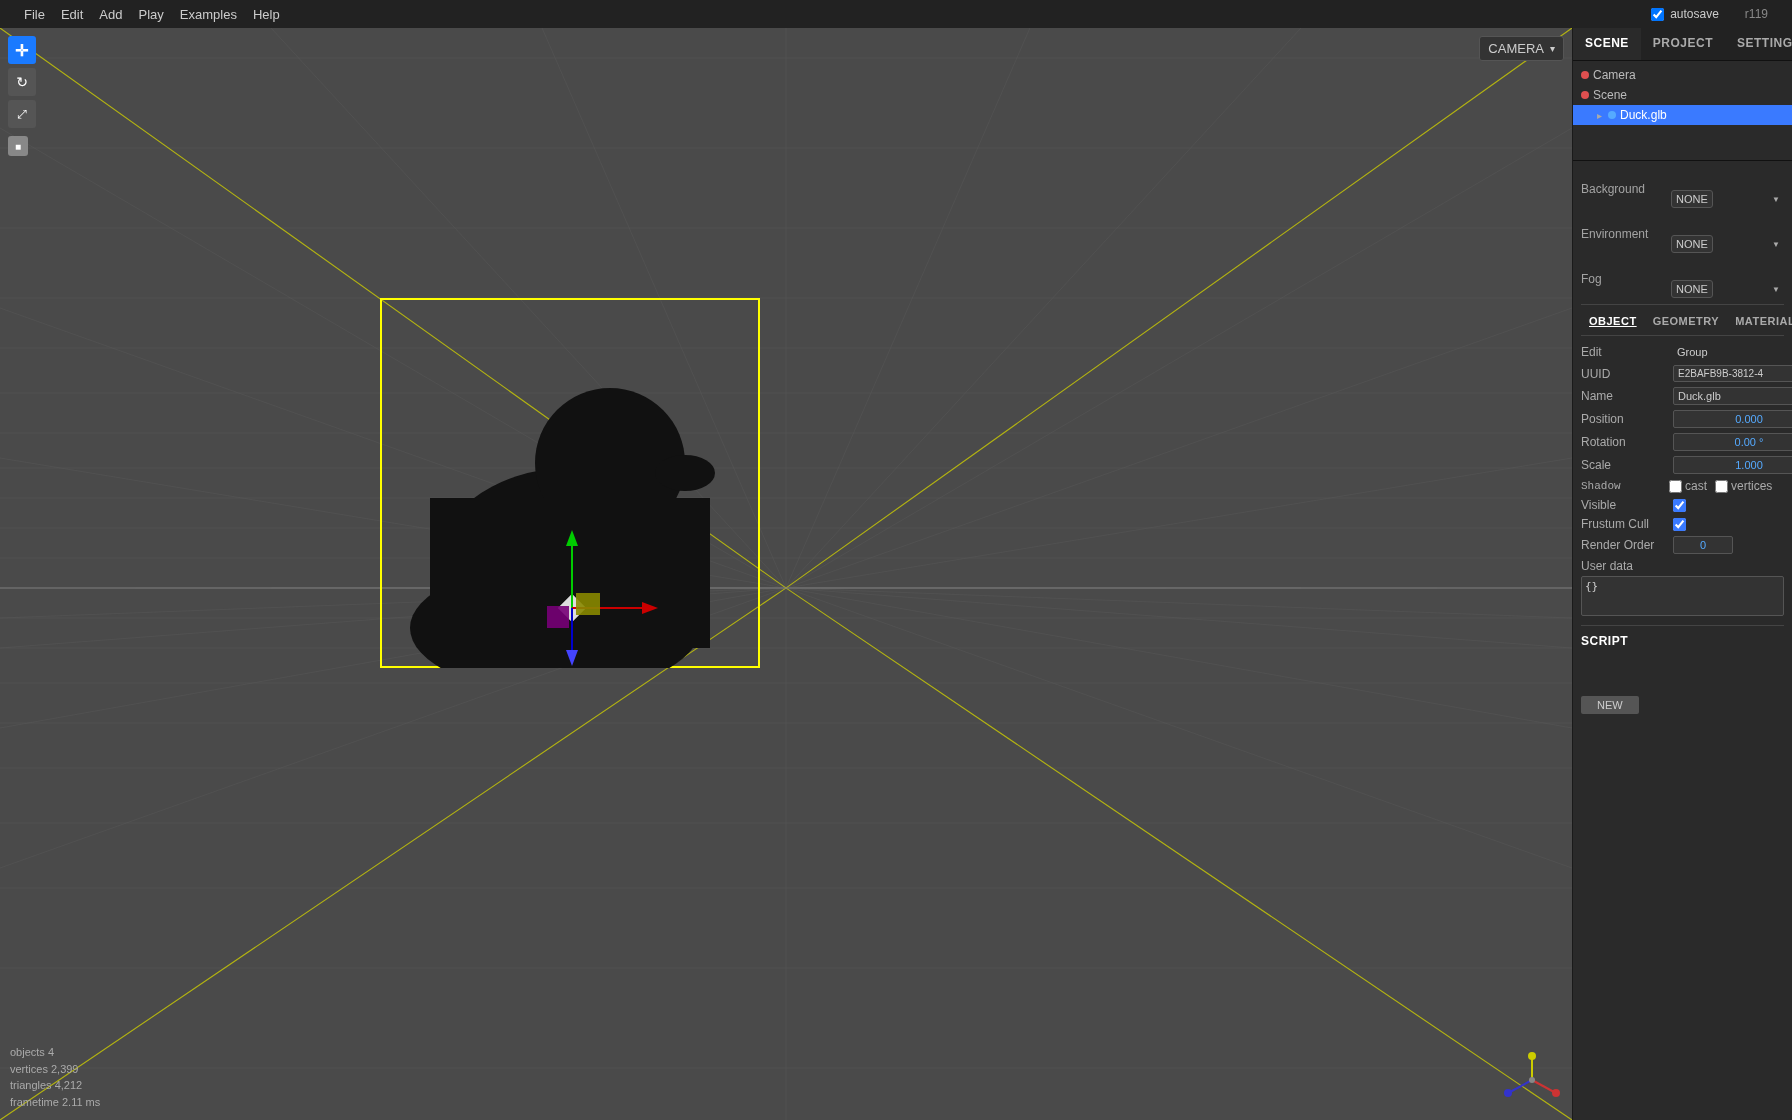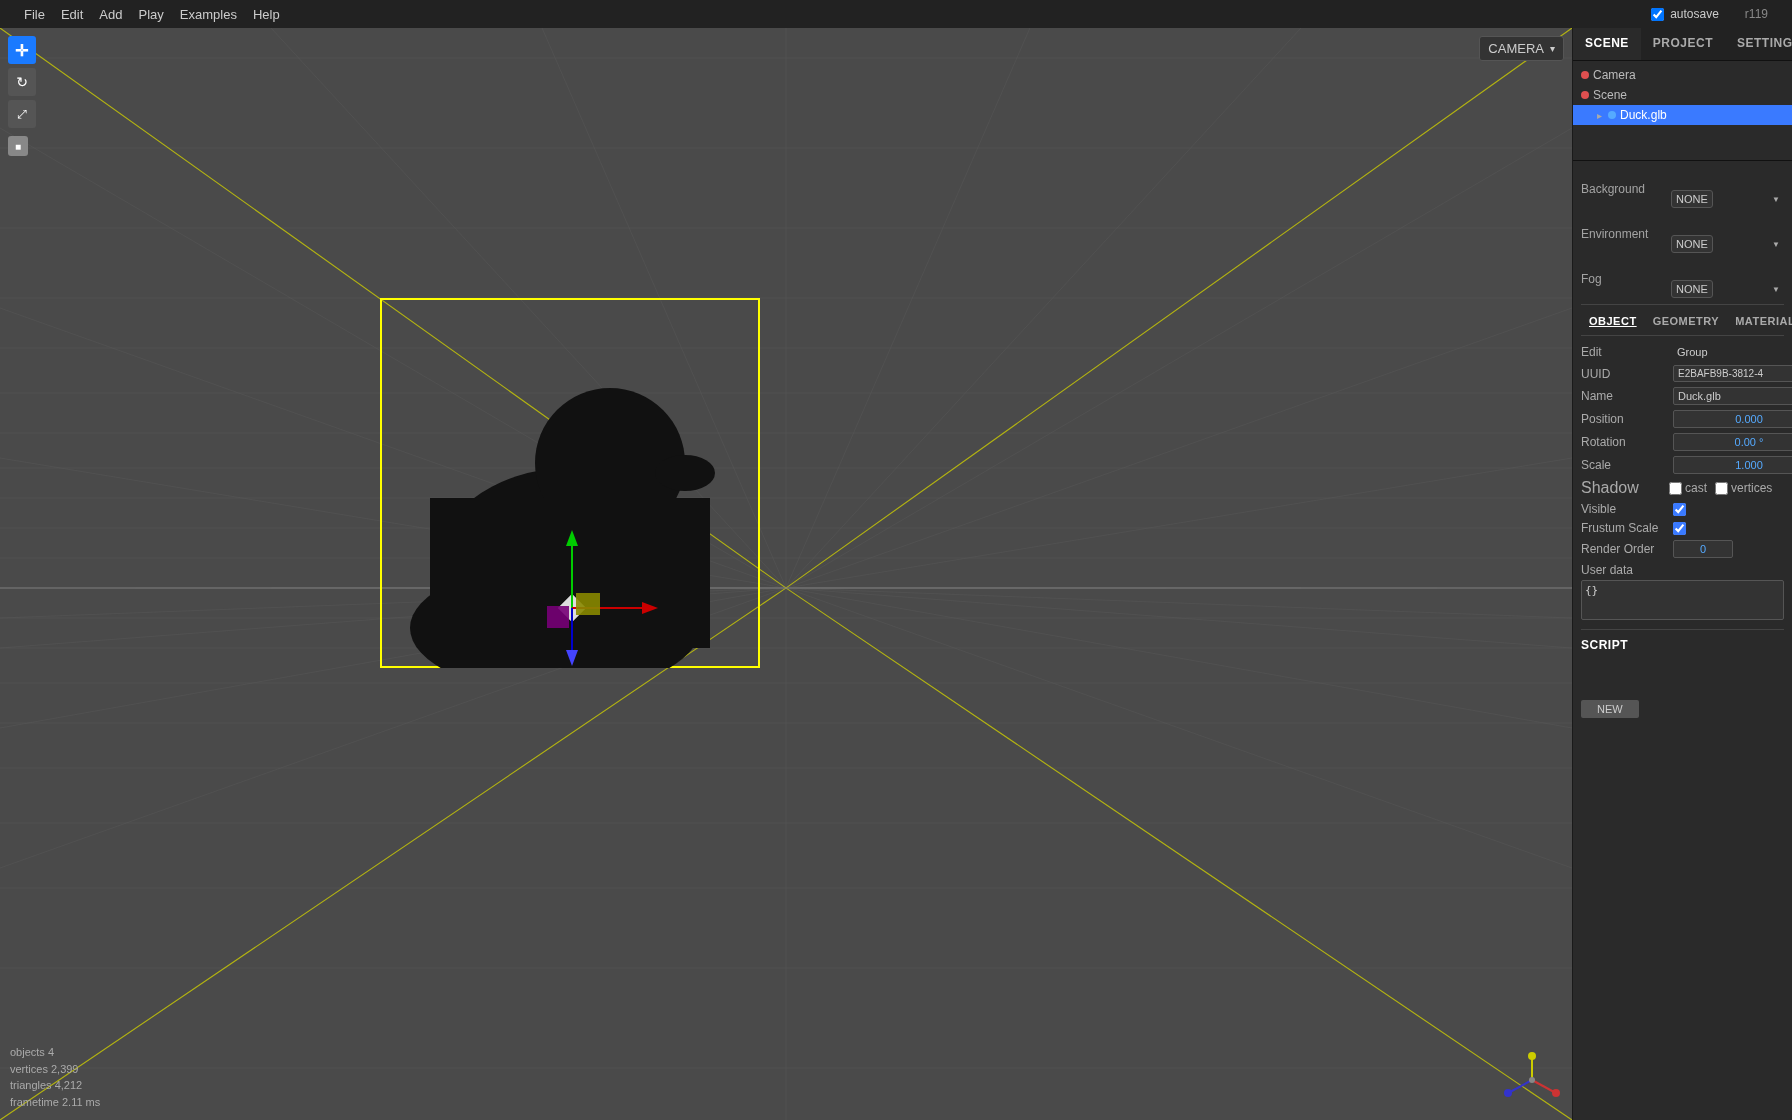--- a/index.html
+++ b/index.html
@@ -278,21 +278,21 @@
       padding: 2px 6px;
       cursor: pointer;
     }
 
     
     .shadow-row {
       display: flex;
       align-items: center;
       margin-bottom: 5px;
     }
-    .shadow-label { width: 88px; color: #aaa; font-size: 16px; }
+    .shadow-label { width: 88px; color: #aaa; font-size: 11px; font-family: Liberation Mono, monospace; }
     .shadow-check-group { display: flex; align-items: center; gap: 8px; }
     .check-item { display: flex; align-items: center; gap: 3px; font-size: 12px; color: #aaa; }
 
     
     .cb-blue {
       width: 13px; height: 13px;
       accent-color: #3a7aff;
     }
 
     
@@ -619,21 +619,21 @@
       </div>
 
       
       <div class="field-row">
         <span class="field-label">Visible</span>
         <input type="checkbox" class="cb-blue" checked="" style="">
       </div>
 
       
       <div class="field-row">
-        <span class="field-label">Frustum Scale</span>
+        <span class="field-label">Frustum Cull</span>
         <input type="checkbox" class="cb-blue" checked="" style="">
       </div>
 
       
       <div class="field-row">
         <span class="field-label">Render Order</span>
         <input type="text" class="field-val" style="max-width: 60px;" value="0">
       </div>
 
       

